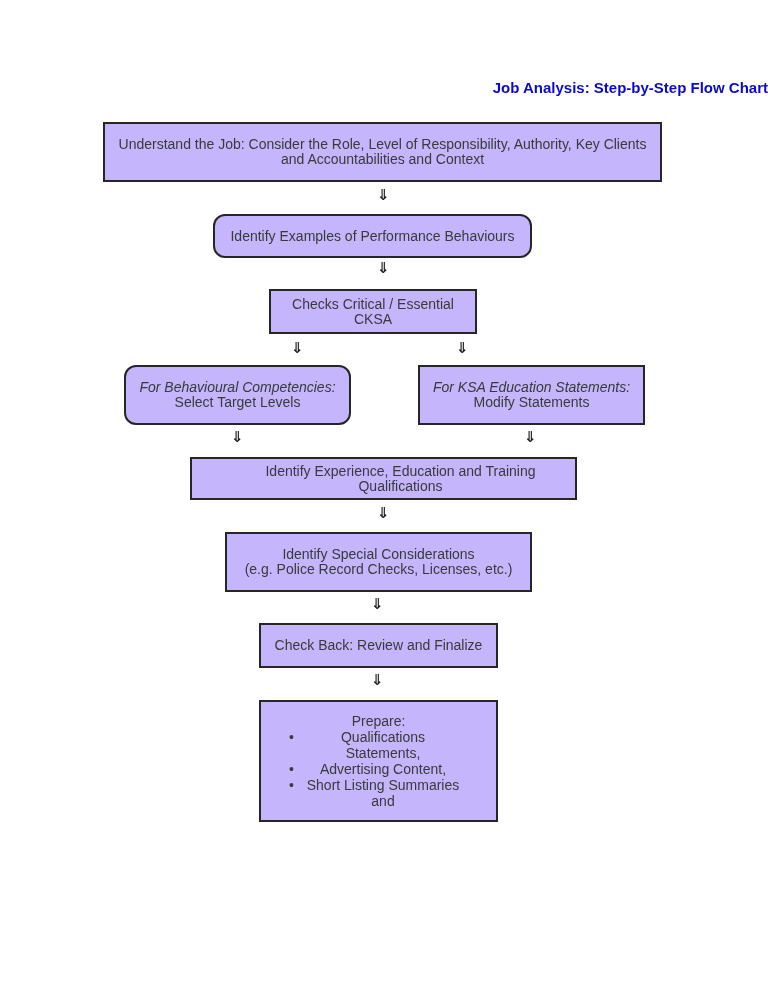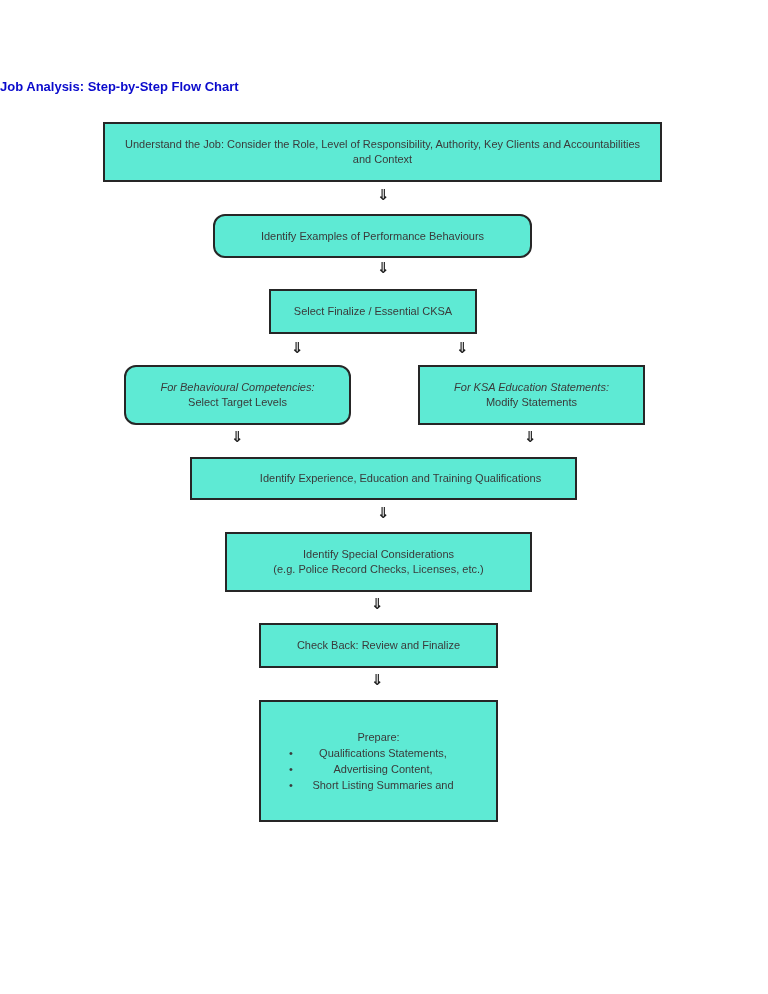--- a/index.html
+++ b/index.html
@@ -10,36 +10,36 @@
     background: #ffffff;
     font-family: "Liberation Sans", sans-serif;
     color: #3a3a3a;
     overflow: hidden;
   }
   .doc-title {
     position: absolute;
     left: 0;
     top: 79px;
     width: 100%;
-    text-align: left;
-    font-size: 13px;
+    text-align: right;
+    font-size: 15px;
     font-weight: bold;
     color: #0a0acc;
   }
   .node {
     position: absolute;
     box-sizing: border-box;
     border: 2px solid #262626;
-    background: #5eead4;
+    background: #c4b5fd;
     display: flex;
     flex-direction: column;
     justify-content: center;
     align-items: center;
     text-align: center;
-    font-size: 11px;
+    font-size: 14px;
     line-height: 15px;
     padding: 2px 10px;
   }
   .node .italic-line { font-style: italic; }
   .arrow {
     position: absolute;
     transform: translateX(-50%);
     font-family: "DejaVu Sans", sans-serif;
     font-size: 15px;
     font-weight: bold;
@@ -101,21 +101,21 @@
 
   <div class="arrow a1">⇓</div>
 
   <div class="node n-examples">
     <span>Identify Examples of Performance Behaviours</span>
   </div>
 
   <div class="arrow a2">⇓</div>
 
   <div class="node n-cksa">
-    <span>Select Finalize / Essential CKSA</span>
+    <span>Checks Critical / Essential CKSA</span>
   </div>
 
   <div class="arrow a3l">⇓</div>
   <div class="arrow a3r">⇓</div>
 
   <div class="node n-behavioural">
     <span class="italic-line">For Behavioural Competencies:</span>
     <span>Select Target Levels</span>
   </div>
 

